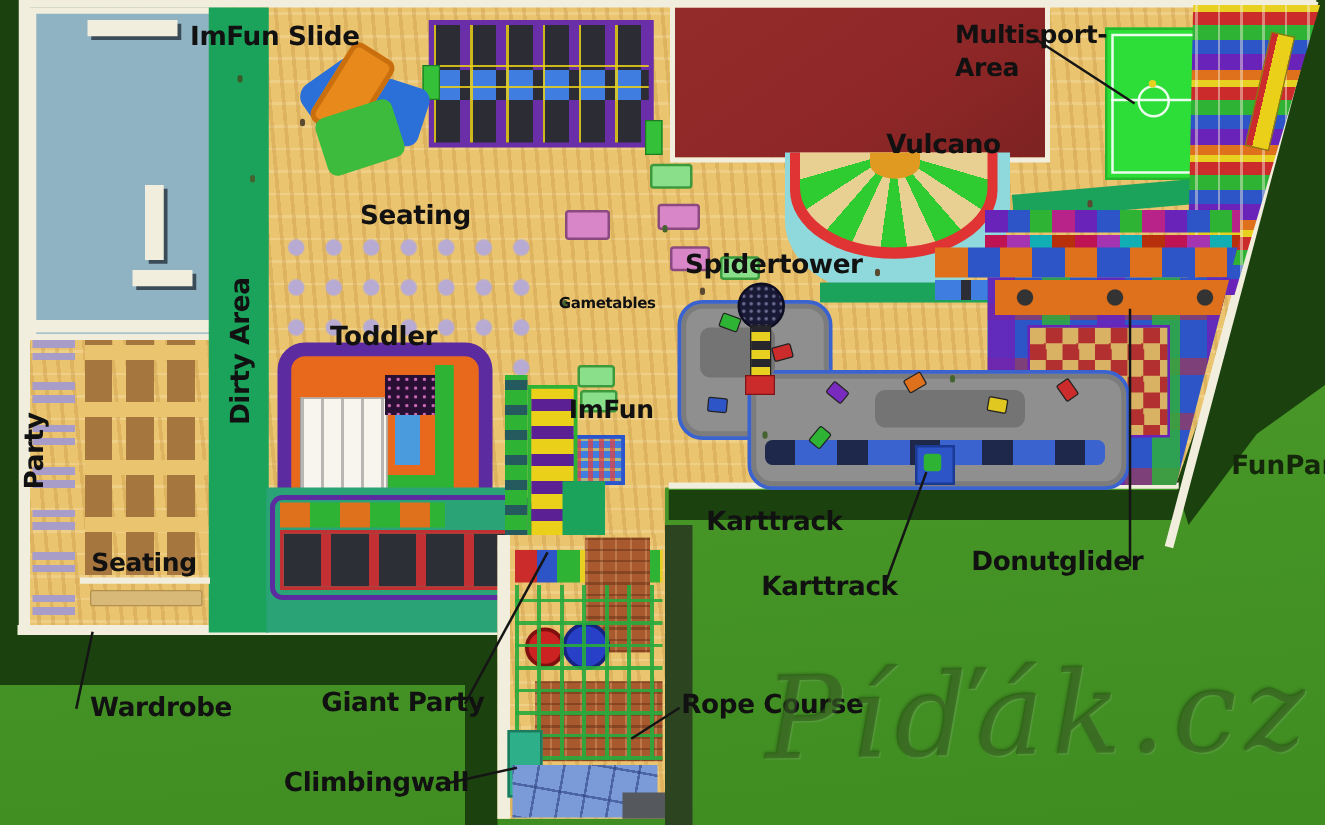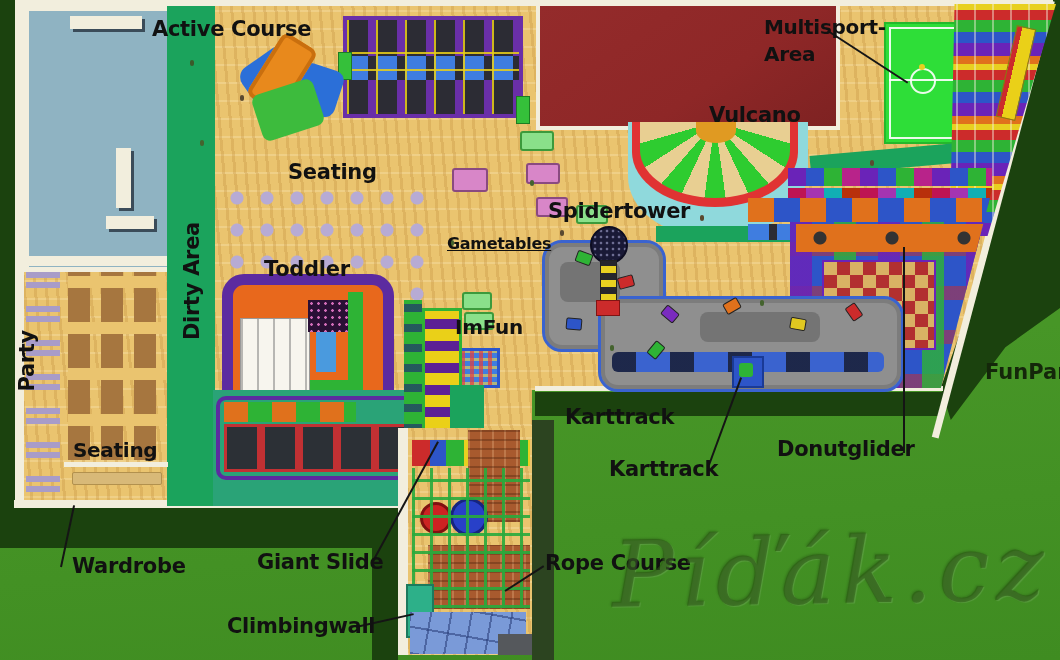--- a/index.html
+++ b/index.html
@@ -55,21 +55,21 @@
     box-shadow:inset 0 0 0 4px #7c7c7c;}
   .kart{position:absolute;width:14px;height:10px;border:1px solid #222;border-radius:2px;}
   .speckle{background-color:#191936;border-radius:50%;
     background-image:radial-gradient(rgba(130,130,170,.8) 1px,rgba(0,0,0,0) 1.7px);background-size:6px 6px;
     border:2px solid #0d0d22;}
   .stripe-tower{background:repeating-linear-gradient(0deg,var(--c-slide_yellow,#ead018) 0 12px,var(--c-slide_purple,#5c2095) 12px 22px);
     border:3px solid #2eb335;}
   
   .lbl{position:absolute;font-weight:700;font-size:21px;line-height:1.05;color:var(--c-label,#111);
        white-space:nowrap;letter-spacing:-0.3px;z-index:60;}
-  .lbl.small{font-size:16px;text-decoration:underline;}
+  .lbl.small{font-size:12px;}
   .lbl.vert{writing-mode:vertical-rl;transform:rotate(180deg);}
   .leader{position:absolute;height:2px;background:#151515;transform-origin:0 50%;z-index:55;}
   .watermark{position:absolute;font-family:"DejaVu Serif",serif;font-style:italic;font-weight:400;
     font-size:92px;color:rgba(42,86,18,.55);letter-spacing:6px;z-index:70;transform:rotate(-1deg);
     text-shadow:1px 1px 1px rgba(255,255,255,.12), -1px -1px 2px rgba(0,0,0,.15);}
   .funpark{position:absolute;font-weight:700;font-size:21px;color:#14270a;z-index:60;}
 </style>
 </head>
 <body>
 
@@ -233,28 +233,28 @@
                   260px 180px 0 #44632e"></div>
 
   <div class="leader" style="left:828px;top:30px;width:95px;transform:rotate(33deg)"></div>
   <div class="leader" style="left:61px;top:566px;width:63px;transform:rotate(-78deg)"></div>
   <div class="leader" style="left:372px;top:562px;width:138px;transform:rotate(-61.4deg)"></div>
   <div class="leader" style="left:356px;top:626px;width:59px;transform:rotate(-12.6deg)"></div>
   <div class="leader" style="left:505px;top:590px;width:46px;transform:rotate(-32.7deg)"></div>
   <div class="leader" style="left:709px;top:464px;width:93px;transform:rotate(-69.8deg)"></div>
   <div class="leader" style="left:903px;top:247px;width:2px;height:206px"></div>
 
-  <div class="lbl" style="left:152px;top:18px">Active Course</div>
+  <div class="lbl" style="left:152px;top:18px">ImFun Slide</div>
   <div class="lbl" style="left:288px;top:161px">Seating</div>
   <div class="lbl vert" style="left:181px;top:222px">Dirty Area</div>
   <div class="lbl" style="left:264px;top:258px">Toddler</div>
   <div class="lbl vert" style="left:16px;top:330px">Party</div>
   <div class="lbl" style="left:73px;top:440px;font-size:20px">Seating</div>
   <div class="lbl" style="left:72px;top:555px">Wardrobe</div>
-  <div class="lbl" style="left:257px;top:551px">Giant Slide</div>
+  <div class="lbl" style="left:257px;top:551px">Giant Party</div>
   <div class="lbl" style="left:227px;top:615px">Climbingwall</div>
   <div class="lbl" style="left:455px;top:317px;font-size:20px">ImFun</div>
   <div class="lbl small" style="left:447px;top:236px">Gametables</div>
   <div class="lbl" style="left:548px;top:200px">Spidertower</div>
   <div class="lbl" style="left:709px;top:104px">Vulcano</div>
   <div class="lbl" style="left:764px;top:17px;font-size:20px">Multisport-</div>
   <div class="lbl" style="left:764px;top:44px;font-size:20px">Area</div>
   <div class="lbl" style="left:565px;top:406px">Karttrack</div>
   <div class="lbl" style="left:609px;top:458px">Karttrack</div>
   <div class="lbl" style="left:777px;top:438px">Donutglider</div>

